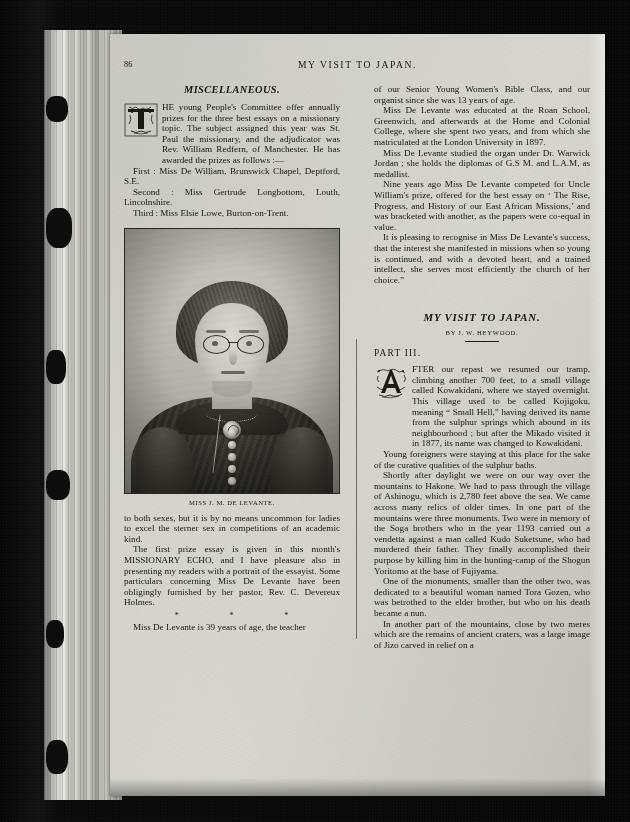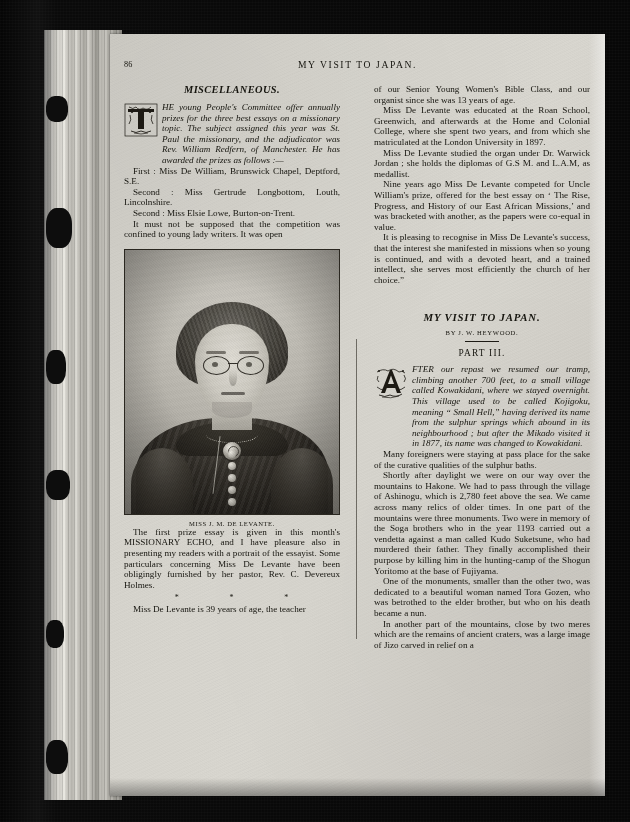--- a/index.html
+++ b/index.html
@@ -60,21 +60,21 @@
 
   p.t{margin:0;font-size:9.15px;line-height:10.6px;text-align:justify;
       text-justify:inter-word;hyphens:manual;-webkit-hyphens:manual;}
   p.t + p.t{margin-top:0;}
   .ind{text-indent:9px;}
 
   
   .dropwrap{position:relative;}
   .dropcap{float:left;width:34px;height:34px;margin:1px 4px 0 0;position:relative;}
   .dropcap svg{display:block;}
-  .dc-text{overflow:hidden;font-style:italic;}
+  .dc-text{overflow:hidden;}
 
   
   figure.fig{position:absolute;left:0;top:0;margin:0;width:216px;}
   .fig-frame{width:214px;height:264px;border:1px solid #2a2720;
      position:relative;overflow:hidden;background:#b9b6ae;}
   .fig-cap{margin-top:5px;text-align:center;font-size:6.6px;letter-spacing:.55px;}
 
   
   .ph{position:absolute;inset:0;background:
       radial-gradient(ellipse 120% 95% at 50% 28%,#cdcac2 0%,#b7b4ac 38%,#9e9b93 68%,#8b8880 100%);}
@@ -135,21 +135,21 @@
 
   
   .stars{display:flex;justify-content:space-around;font-size:8px;margin:3px 26px 2px 26px;
      letter-spacing:1px;}
 
   
   .arthead{text-align:center;font-style:italic;font-weight:bold;font-size:10.8px;
      letter-spacing:.8px;margin:0 0 6px 0;}
   .byline{text-align:center;font-size:6.6px;letter-spacing:.7px;margin:0 0 5px 0;}
   .rule-s{width:34px;height:1px;background:#1d1a14;margin:0 auto 6px auto;}
-  .parthead{text-align:center;font-size:9.4px;letter-spacing:1.2px;margin:0 0 6px 0;}
+  .parthead{font-size:9.4px;letter-spacing:1.2px;margin:0 0 6px 0;}
 
   .ink{filter:blur(.12px);}
 </style>
 </head>
 <body>
 
 <div id="scan">
 
   <div class="bed"></div>
   <div class="bed-texture"></div>
@@ -194,22 +194,21 @@
               </svg>
             </div>
             <div class="dc-text">
               <p class="t">HE young People's Committee offer annually prizes for the three best essays on a missionary topic. The subject assigned this year was St. Paul the missionary, and the adjudicator was Rev. William Redfern, of Manchester. He has awarded the prizes as follows :—</p>
             </div>
             <div style="clear:both"></div>
           </div>
 
           <p class="t ind">First : Miss De William, Brunswick Chapel, Deptford, S.E.</p>
           <p class="t ind">Second : Miss Gertrude Longbottom, Louth, Lincolnshire.</p>
-          <p class="t ind">Second : Miss Elsie Lowe, Burton-on-Trent.</p>
-          <p class="t ind">It must not be supposed that the competition was confined to young lady writers. It was open</p>
+          <p class="t ind">Third : Miss Elsie Lowe, Burton-on-Trent.</p>
 
           <figure class="fig" style="position:static;margin-top:9px;">
             <div class="fig-frame">
               <div class="ph"></div>
               <div class="body">
                   <span class="body-t"></span>
                 </div>
               <div class="sleeve l"></div>
               <div class="sleeve r"></div>
               <div class="collar"></div>
@@ -237,20 +236,21 @@
                   <i></i>
                   <i></i>
                   <i></i>
                 </div>
               <div class="ph-grain"></div>
               <div class="ph-vig"></div>
             </div>
             <figcaption class="fig-cap">MISS J. M. DE LEVANTE.</figcaption>
           </figure>
 
+          <p class="t" style="margin-top:7px;">to both sexes, but it is by no means uncommon for ladies to excel the sterner sex in competitions of an academic kind.</p>
           <p class="t ind">The first prize essay is given in this month's MISSIONARY ECHO, and I have pleasure also in presenting my readers with a portrait of the essayist. Some particulars concerning Miss De Levante have been obligingly furnished by her pastor, Rev. C. Devereux Holmes.</p>
 
           <div class="stars">
             <span>*</span>
             <span>*</span>
             <span>*</span>
           </div>
 
           <p class="t ind">Miss De Levante is 39 years of age, the teacher</p>
         </div>
@@ -282,21 +282,21 @@
                 <circle cx="29" cy="6" r="1" fill="#1d1a14"></circle>
                 <path d="M8 32 q9 2 17 -1" fill="none" stroke="#1d1a14" stroke-width="0.7"></path>
               </svg>
             </div>
             <div class="dc-text">
               <p class="t">FTER our repast we resumed our tramp, climbing another 700 feet, to a small village called Kowakidani, where we stayed overnight. This village used to be called Kojigoku, meaning “ Small Hell,” having derived its name from the sulphur springs which abound in its neighbourhood ; but after the Mikado visited it in 1877, its name was changed to Kowakidani.</p>
             </div>
             <div style="clear:both"></div>
           </div>
 
-          <p class="t ind">Many foreigners were staying at pass place for the sake of the curative qualities of the sulphur baths.</p>
+          <p class="t ind">Young foreigners were staying at this place for the sake of the curative qualities of the sulphur baths.</p>
           <p class="t ind">Shortly after daylight we were on our way over the mountains to Hakone. We had to pass through the village of Ashinogu, which is 2,780 feet above the sea. We came across many relics of older times. In one part of the mountains were three monuments. Two were in memory of the Soga brothers who in the year 1193 carried out a vendetta against a man called Kudo Suketsune, who had murdered their father. They finally accomplished their purpose by killing him in the hunting-camp of the Shogun Yoritomo at the base of Fujiyama.</p>
           <p class="t ind">One of the monuments, smaller than the other two, was dedicated to a beautiful woman named Tora Gozen, who was betrothed to the elder brother, but who on his death became a nun.</p>
           <p class="t ind">In another part of the mountains, close by two meres which are the remains of ancient craters, was a large image of Jizo carved in relief on a</p>
         </div>
       </div>
     </div>
 
     <div class="page-edge-r"></div>
     <div class="page-edge-b"></div>
   </div>

